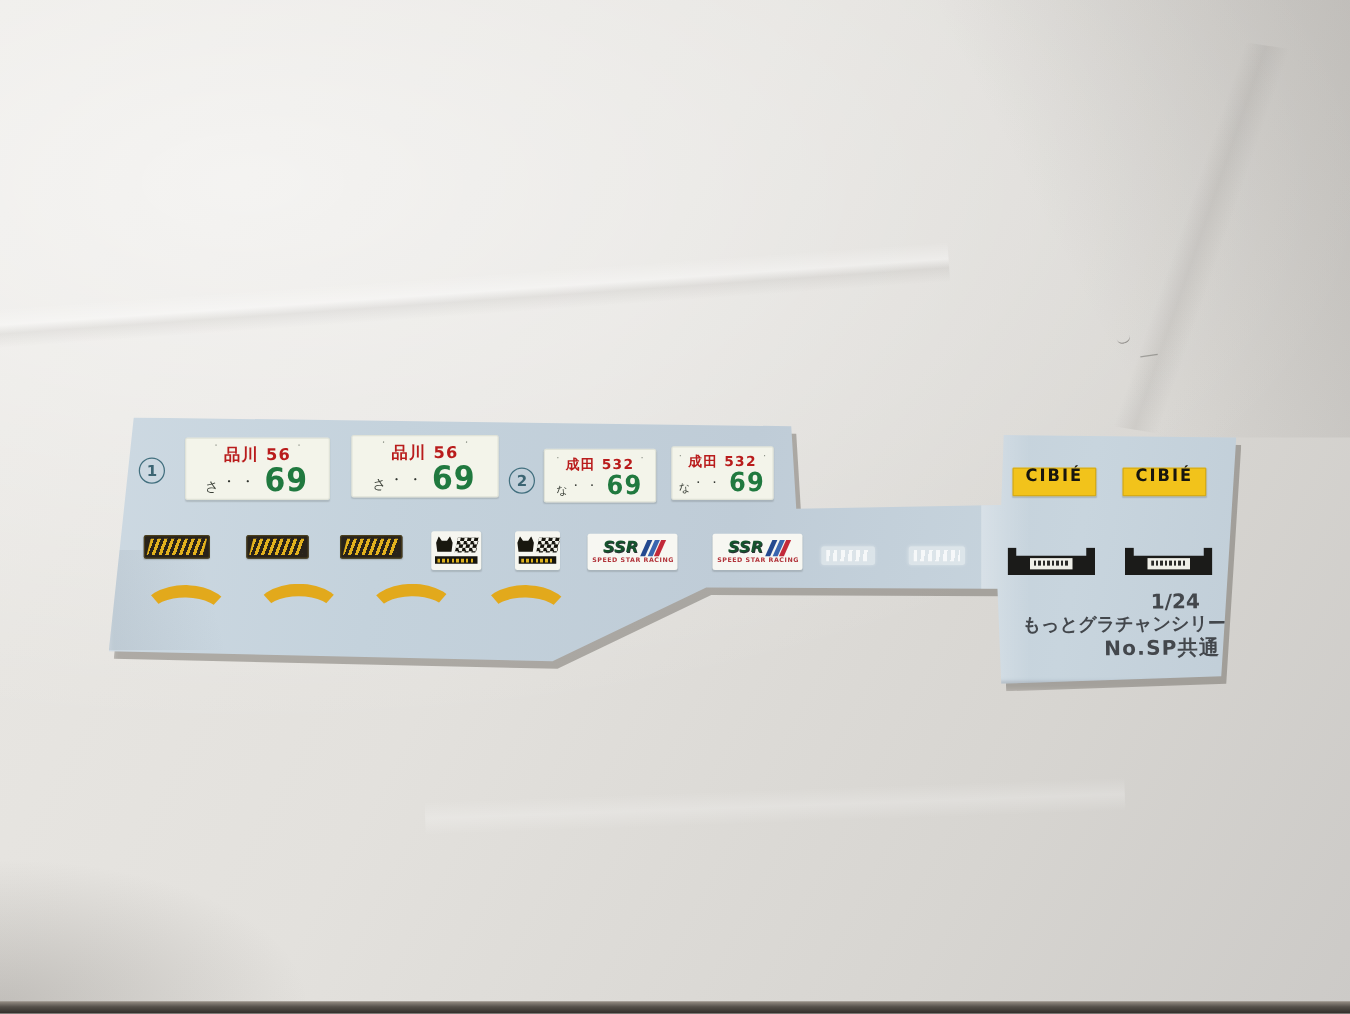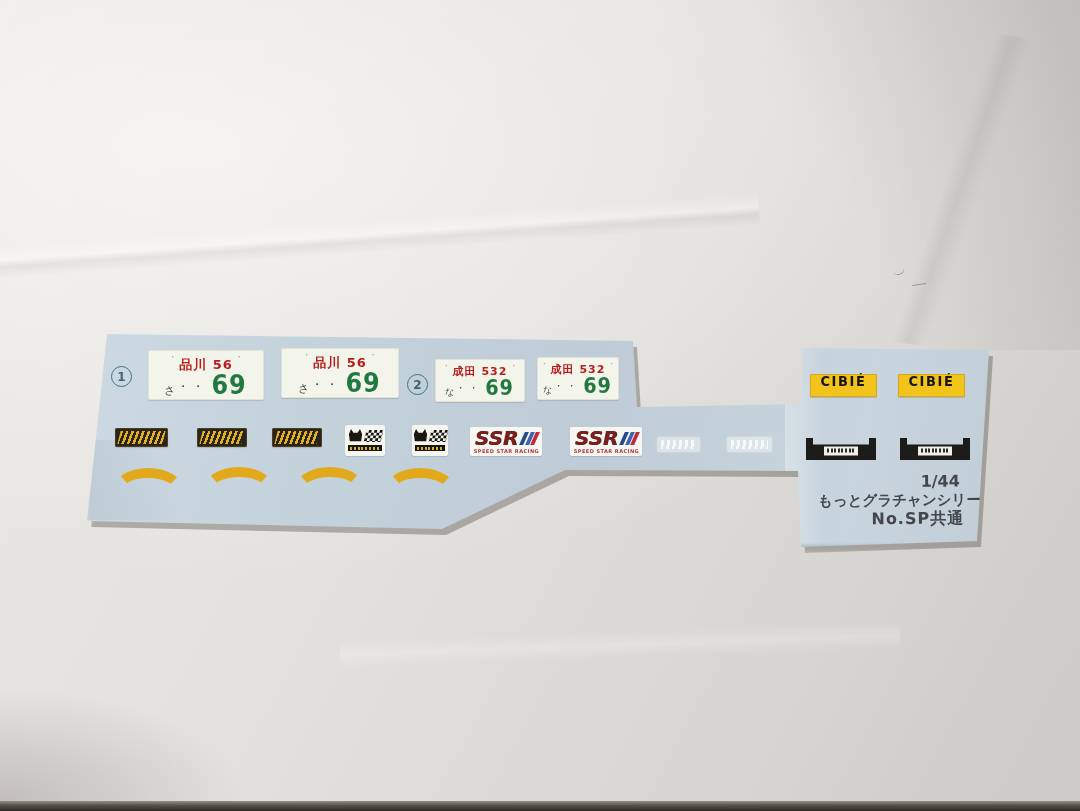--- a/index.html
+++ b/index.html
@@ -86,21 +86,21 @@
   .cat-flag{width:17px;height:12px;transform:skewX(-12deg);
     background:repeating-conic-gradient(#16150e 0% 25%, #f2f2ea 25% 50%);background-size:5.5px 5.5px;}
   .cat-bar{margin:3px 3px 0;height:6px;background:#16150e;display:flex;align-items:center;}
   .cat-bar-text{height:3px;width:100%;margin:0 2px;
     background:repeating-linear-gradient(90deg,#ddb11e 0 2px, rgba(0,0,0,0) 2px 3.8px);}
 
   
   .ssr{position:absolute;width:72px;height:29px;background:#f7f7f2;border-radius:2px;
     box-shadow:0 1px 1px rgba(60,65,60,0.18);display:flex;flex-direction:column;align-items:center;justify-content:center;}
   .ssr-row{display:flex;align-items:center;justify-content:center;gap:4px;}
-  .ssr-name{font-style:italic;font-weight:900;font-size:20px;color:#7f1d1d;transform:scaleY(0.95);
+  .ssr-name{font-style:italic;font-weight:900;font-size:13px;color:#14532d;transform:scaleY(0.95);
     text-shadow:0.6px 0.6px 0 #2b3035;}
   .ssr-stripes{display:flex;gap:1.5px;transform:skewX(-24deg);}
   .ssr-stripes i{display:block;width:4px;height:13px;}
   .ssr-s1{background:#24498f;} .ssr-s2{background:#3a66b0;} .ssr-s3{background:#c2293a;}
   .ssr-sub{font-size:7px;transform:scale(0.72);transform-origin:center top;color:#b2343b;
     font-weight:700;letter-spacing:0.6px;white-space:nowrap;margin-top:-1px;}
 
   
   .faint{position:absolute;height:15px;border-radius:2px;background:rgba(243,247,247,0.5);
     box-shadow:0 0 3px rgba(255,255,255,0.35);}
@@ -124,21 +124,21 @@
   
   .arc-clip{position:absolute;width:72px;height:16px;overflow:hidden;}
   .arc{width:72px;height:46px;box-sizing:border-box;border:9px solid transparent;
     border-top:10px solid #e2a91c;border-radius:50%;}
 
   
   .footer{position:absolute;left:733px;top:142px;width:160px;text-align:right;
     color:#43474c;line-height:1.22;transform:rotate(-0.5deg);}
   .f-scale{font-size:16px;font-weight:600;padding-right:18px;}
   .f-series{font-size:14.5px;font-weight:600;white-space:nowrap;}
-  .f-common{font-size:16px;font-weight:600;padding-right:14px;letter-spacing:1px;}
+  .f-common{font-size:16px;font-weight:600;padding-right:2px;letter-spacing:1px;}
 </style>
 </head>
 <body>
 
 <div class="paper"></div>
 <div class="shade-topright"></div>
 <div class="crease-1"></div>
 <div class="crease-2"></div>
 <div class="crease-3"></div>
 <div class="shade-bottomleft"></div>
@@ -292,17 +292,17 @@
       <div class="arc"></div>
     </div>
   <div class="arc-clip" style="left:208px;top:137px;transform:rotate(-1deg);">
       <div class="arc"></div>
     </div>
   <div class="arc-clip" style="left:300px;top:138px;transform:rotate(1deg);">
       <div class="arc"></div>
     </div>
 
   <div class="footer">
-    <div class="f-scale">1/44</div>
+    <div class="f-scale">1/24</div>
     <div class="f-series">もっとグラチャンシリーズ</div>
     <div class="f-common">No.SP共通</div>
   </div>
 </div>
 
 </body></html>

